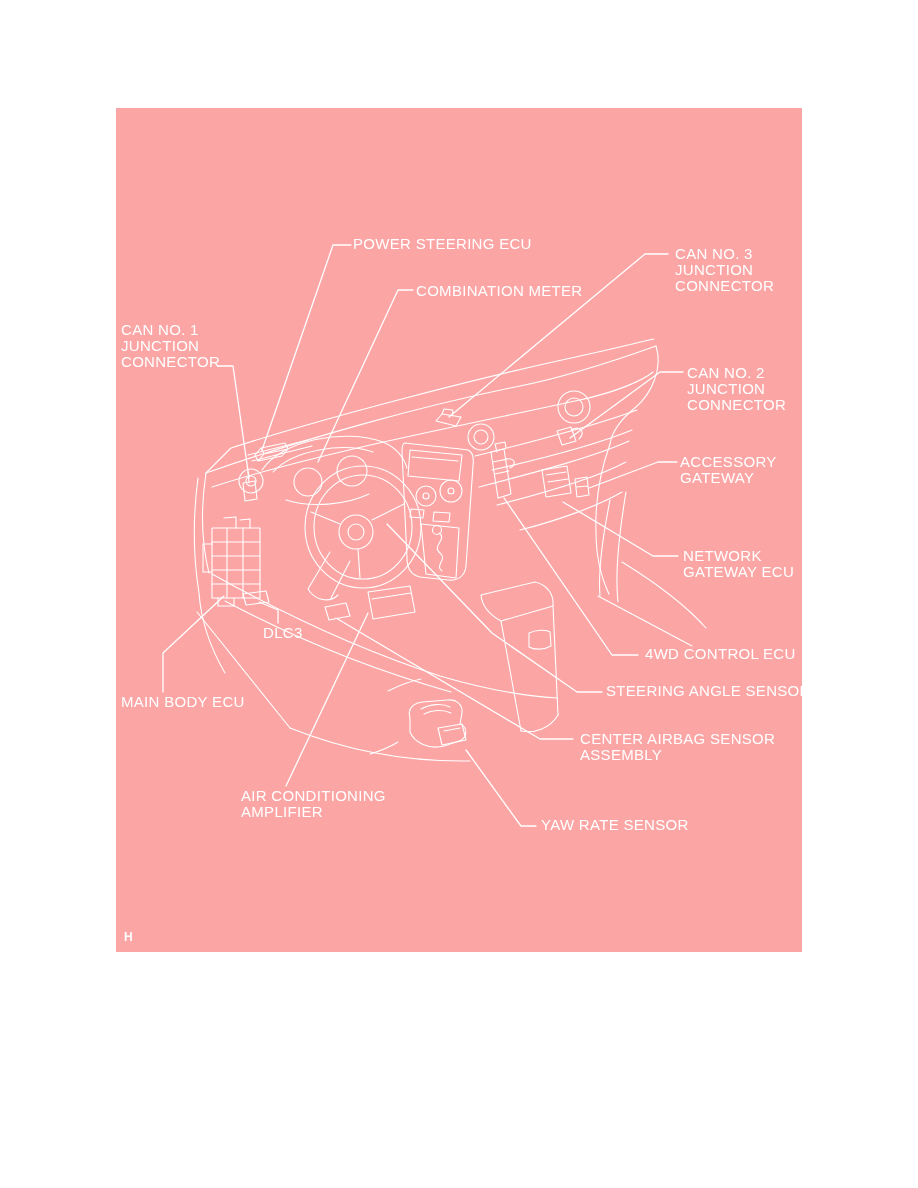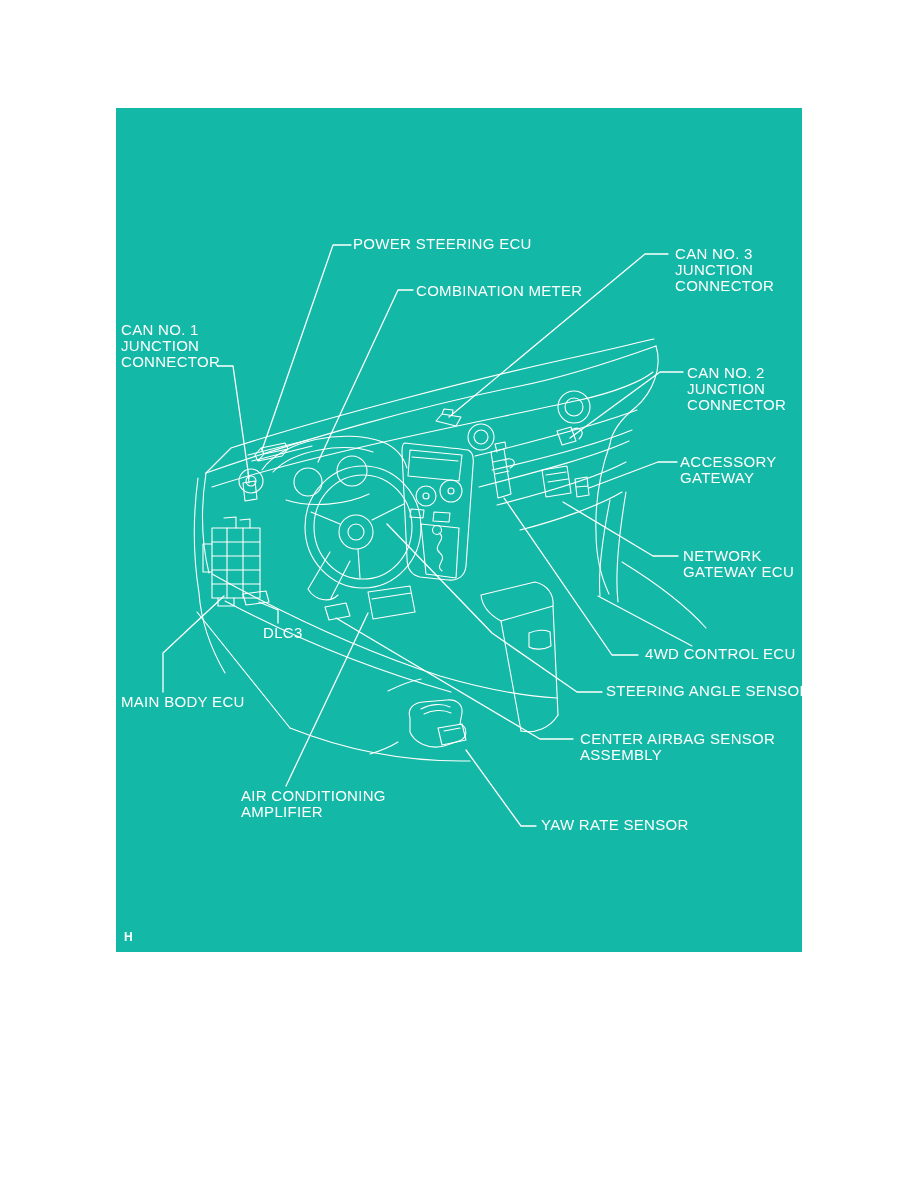--- a/index.html
+++ b/index.html
@@ -4,21 +4,21 @@
 <style>
   html,body { margin:0; padding:0; }
   body {
     width:918px; height:1188px; position:relative;
     background:#ffffff;
     font-family:"Liberation Sans", sans-serif;
   }
   .diagram-box {
     position:absolute; left:116px; top:108px;
     width:686px; height:844px;
-    background:#14b8a6;
+    background:#fca5a5;
   }
   .diagram-box svg { position:absolute; left:0; top:0; width:100%; height:100%; }
   .art path, .art circle, .art ellipse, .art polyline {
     fill:none; stroke:#ffffff; stroke-width:1.1;
     stroke-linecap:round; stroke-linejoin:round;
   }
   .leader { fill:none; stroke:#ffffff; stroke-width:1.3; stroke-linecap:round; stroke-linejoin:round; }
   .lbl  { fill:#ffffff; font-size:15px; letter-spacing:0.3px; }
   .hmark { fill:#ffffff; font-size:12px; font-weight:bold; }
 </style>

